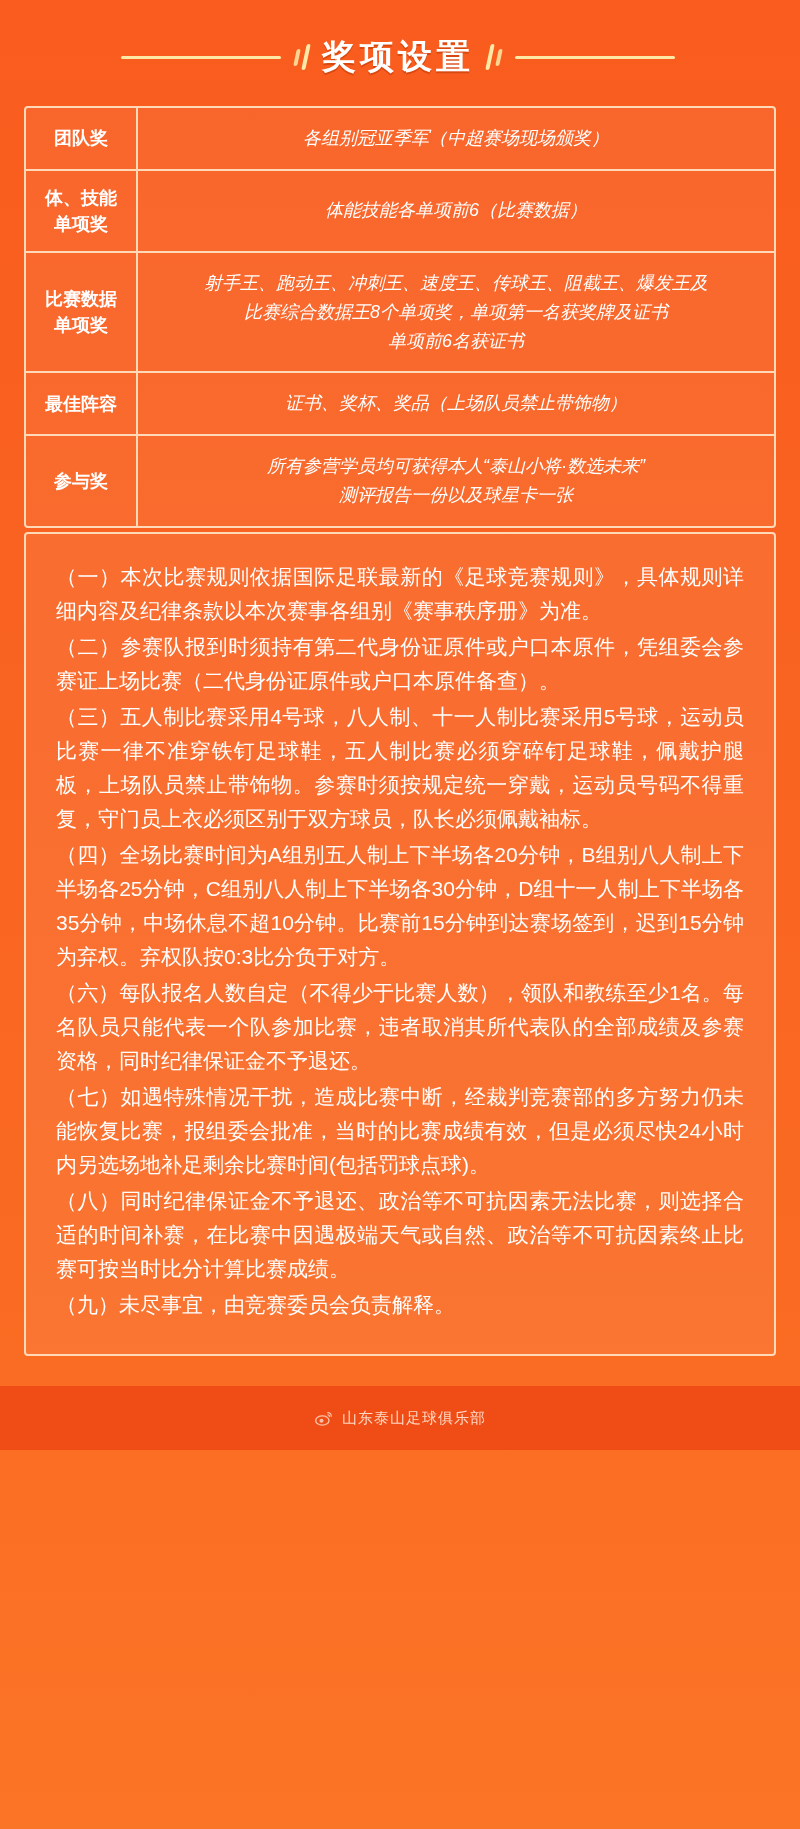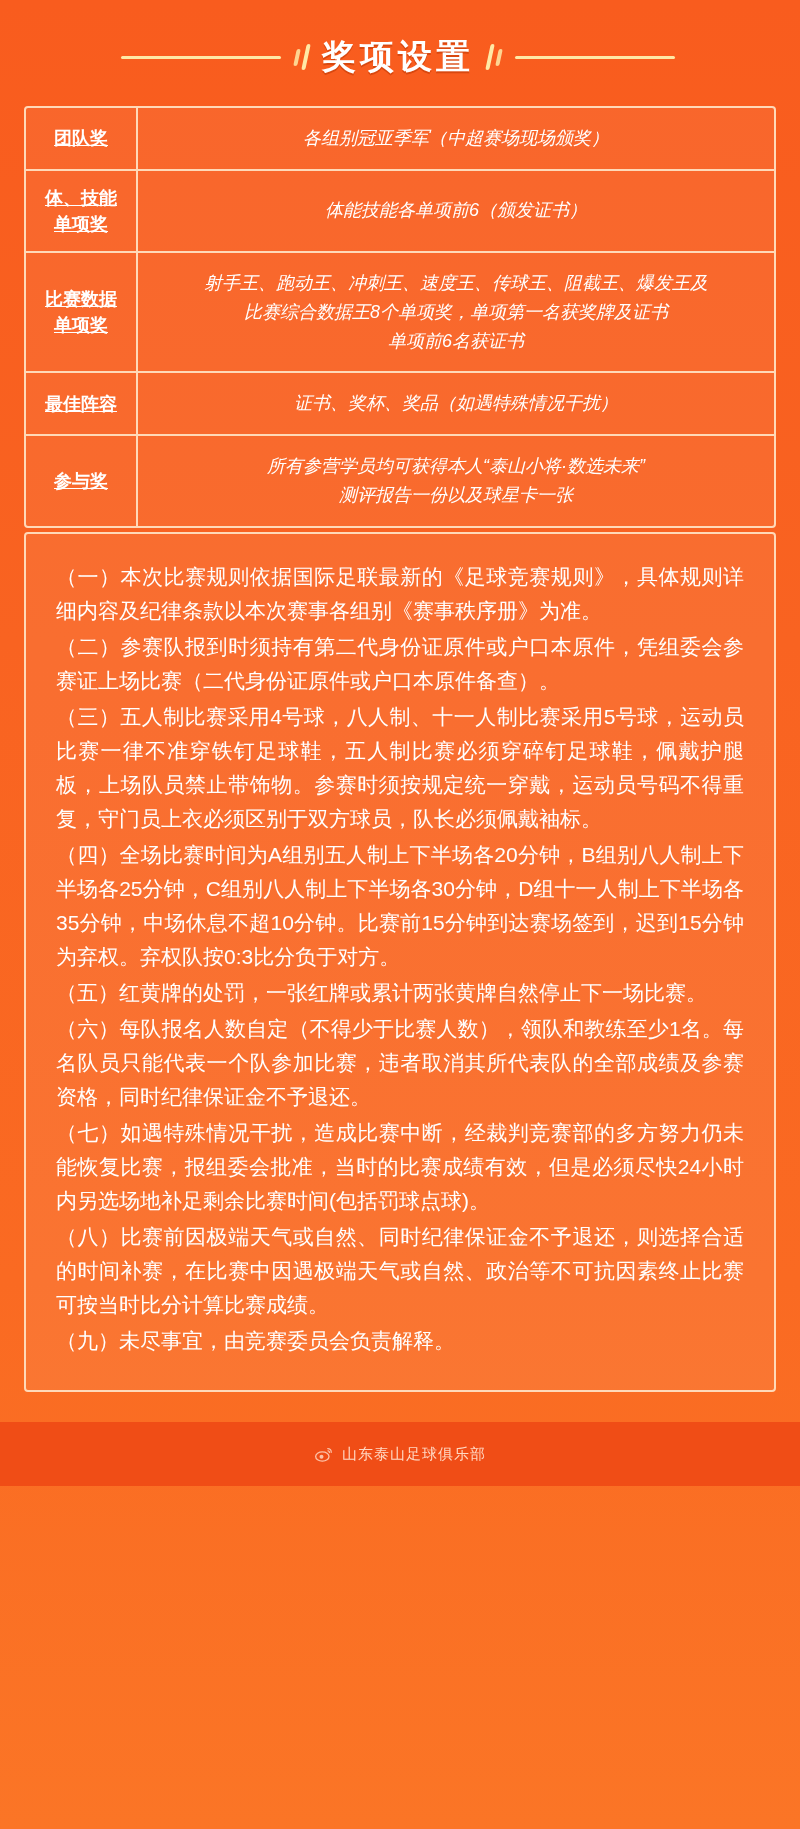--- a/index.html
+++ b/index.html
@@ -85,21 +85,20 @@
     border-right: 2px solid #ffd9b8;
     display: flex;
     align-items: center;
     justify-content: center;
     text-align: center;
     font-size: 18px;
     font-weight: bold;
     line-height: 1.45;
     padding: 14px 12px;
     box-sizing: border-box;
-    text-decoration: underline;
   }
   .t-value {
     flex: 1 1 auto;
     display: flex;
     align-items: center;
     justify-content: center;
     text-align: center;
     font-size: 18px;
     line-height: 1.6;
     padding: 16px 14px;
@@ -169,54 +168,53 @@
   <div class="table-wrap">
 
     <div class="t-row">
       <div class="t-label">团队奖</div>
       <div class="t-value">各组别冠亚季军（中超赛场现场颁奖）</div>
     </div>
 
     <div class="t-row">
       <div class="t-label" style="white-space:pre-line">体、技能
 单项奖</div>
-      <div class="t-value">体能技能各单项前6（颁发证书）</div>
+      <div class="t-value">体能技能各单项前6（比赛数据）</div>
     </div>
 
     <div class="t-row">
       <div class="t-label" style="white-space:pre-line">比赛数据
 单项奖</div>
       <div class="t-value">射手王、跑动王、冲刺王、速度王、传球王、阻截王、爆发王及
 比赛综合数据王8个单项奖，单项第一名获奖牌及证书
 单项前6名获证书</div>
     </div>
 
     <div class="t-row">
       <div class="t-label">最佳阵容</div>
-      <div class="t-value">证书、奖杯、奖品（如遇特殊情况干扰）</div>
+      <div class="t-value">证书、奖杯、奖品（上场队员禁止带饰物）</div>
     </div>
 
     <div class="t-row">
       <div class="t-label">参与奖</div>
       <div class="t-value">所有参营学员均可获得本人“泰山小将·数选未来”
 测评报告一份以及球星卡一张</div>
     </div>
 
   </div>
 
 
   <div class="rules">
     <p class="rule-p">（一）本次比赛规则依据国际足联最新的《足球竞赛规则》，具体规则详细内容及纪律条款以本次赛事各组别《赛事秩序册》为准。</p>
     <p class="rule-p">（二）参赛队报到时须持有第二代身份证原件或户口本原件，凭组委会参赛证上场比赛（二代身份证原件或户口本原件备查）。</p>
     <p class="rule-p">（三）五人制比赛采用4号球，八人制、十一人制比赛采用5号球，运动员比赛一律不准穿铁钉足球鞋，五人制比赛必须穿碎钉足球鞋，佩戴护腿板，上场队员禁止带饰物。参赛时须按规定统一穿戴，运动员号码不得重复，守门员上衣必须区别于双方球员，队长必须佩戴袖标。</p>
     <p class="rule-p">（四）全场比赛时间为A组别五人制上下半场各20分钟，B组别八人制上下半场各25分钟，C组别八人制上下半场各30分钟，D组十一人制上下半场各35分钟，中场休息不超10分钟。比赛前15分钟到达赛场签到，迟到15分钟为弃权。弃权队按0:3比分负于对方。</p>
-    <p class="rule-p">（五）红黄牌的处罚，一张红牌或累计两张黄牌自然停止下一场比赛。</p>
     <p class="rule-p">（六）每队报名人数自定（不得少于比赛人数），领队和教练至少1名。每名队员只能代表一个队参加比赛，违者取消其所代表队的全部成绩及参赛资格，同时纪律保证金不予退还。</p>
     <p class="rule-p">（七）如遇特殊情况干扰，造成比赛中断，经裁判竞赛部的多方努力仍未能恢复比赛，报组委会批准，当时的比赛成绩有效，但是必须尽快24小时内另选场地补足剩余比赛时间(包括罚球点球)。</p>
-    <p class="rule-p">（八）比赛前因极端天气或自然、同时纪律保证金不予退还，则选择合适的时间补赛，在比赛中因遇极端天气或自然、政治等不可抗因素终止比赛可按当时比分计算比赛成绩。</p>
+    <p class="rule-p">（八）同时纪律保证金不予退还、政治等不可抗因素无法比赛，则选择合适的时间补赛，在比赛中因遇极端天气或自然、政治等不可抗因素终止比赛可按当时比分计算比赛成绩。</p>
     <p class="rule-p">（九）未尽事宜，由竞赛委员会负责解释。</p>
   </div>
 
   <div class="footer">
     <span class="weibo-icon">
       <svg viewBox="0 0 24 24" width="20" height="20" aria-hidden="true">
         <ellipse cx="10" cy="15" rx="8" ry="5.6" fill="none" stroke="#ffd7c2" stroke-width="1.6"></ellipse>
         <circle cx="9" cy="15.2" r="2.4" fill="#ffd7c2"></circle>
         <path d="M16.5 5.4c2.6 0 4.6 2.1 4.1 4.6" fill="none" stroke="#ffd7c2" stroke-width="1.5" stroke-linecap="round"></path>
         <path d="M16.8 8.2c1.1 0 1.9.9 1.7 2" fill="none" stroke="#ffd7c2" stroke-width="1.5" stroke-linecap="round"></path>

